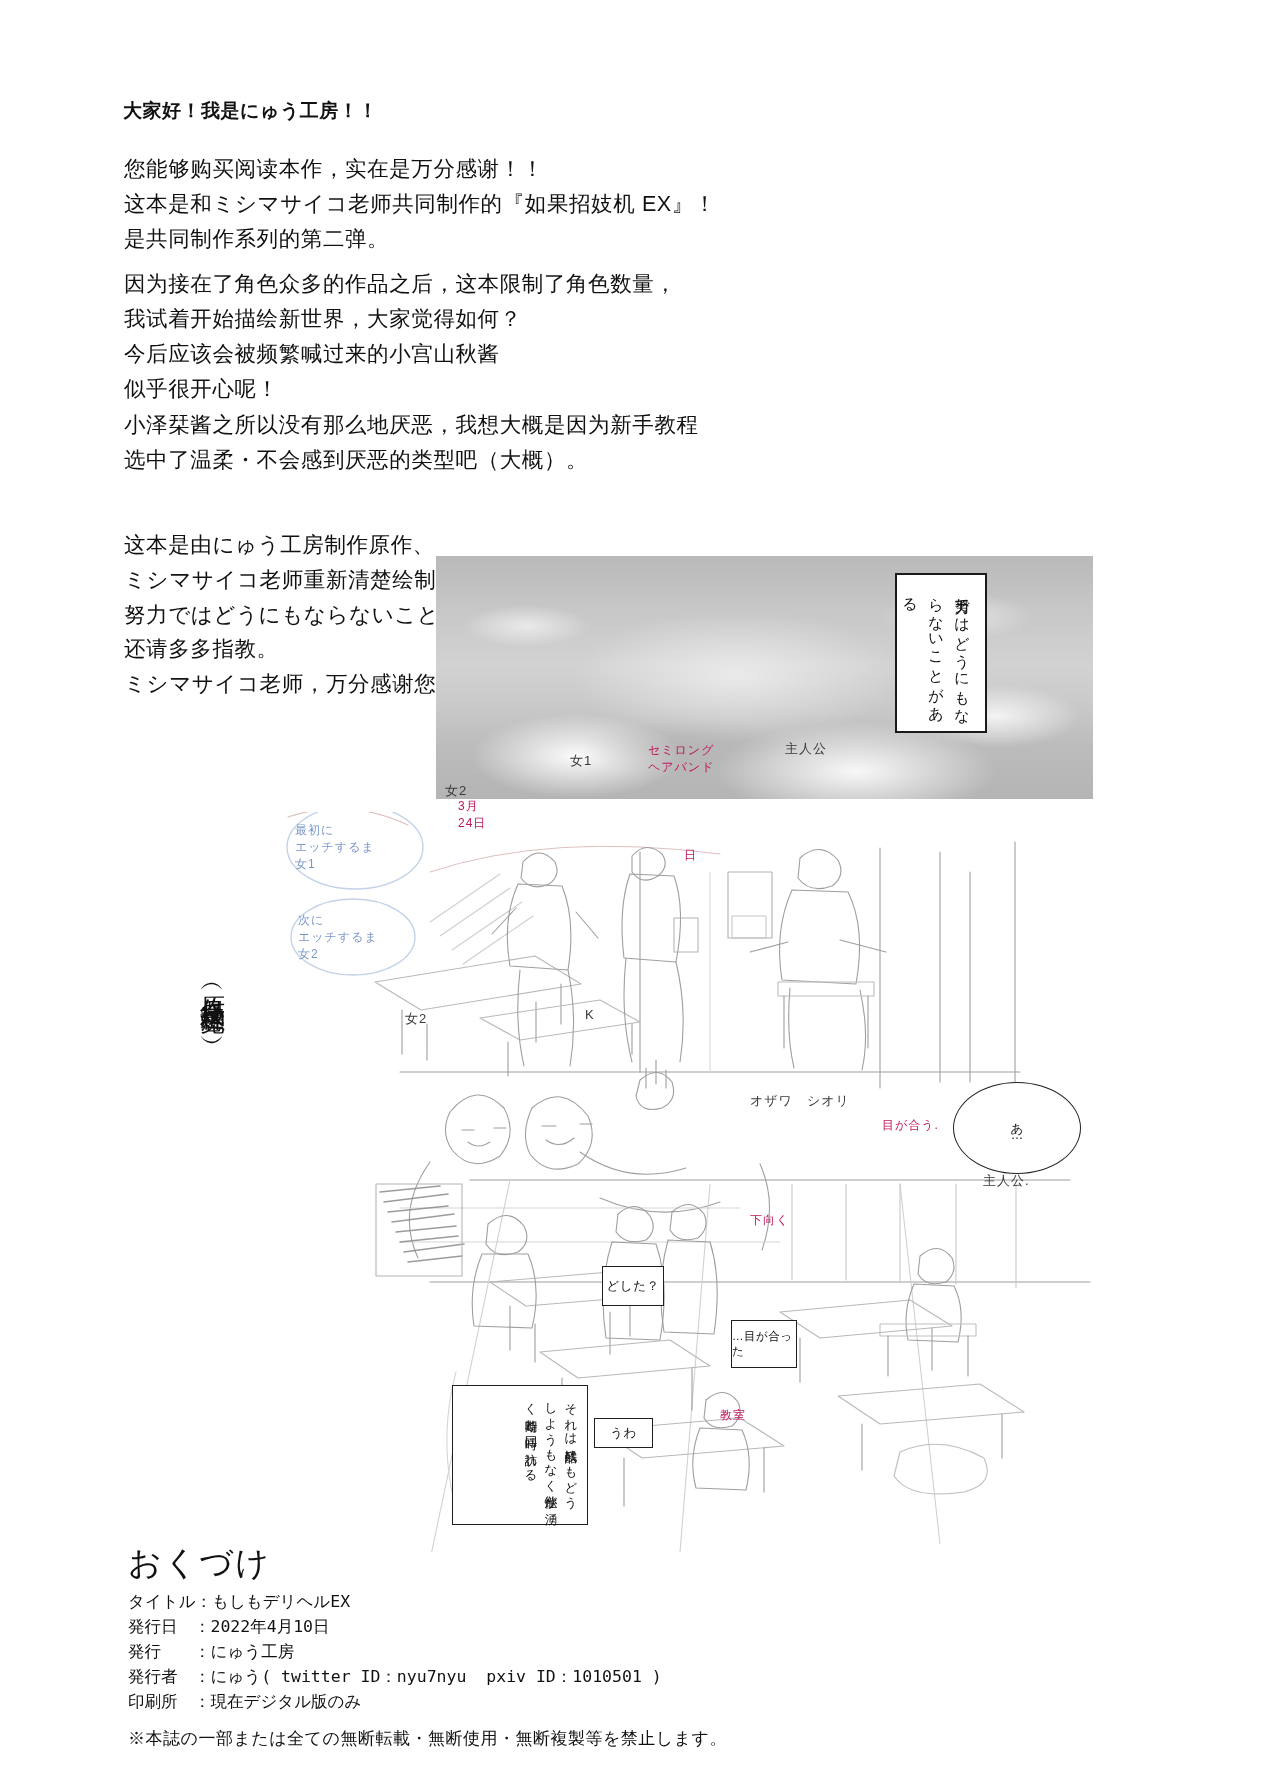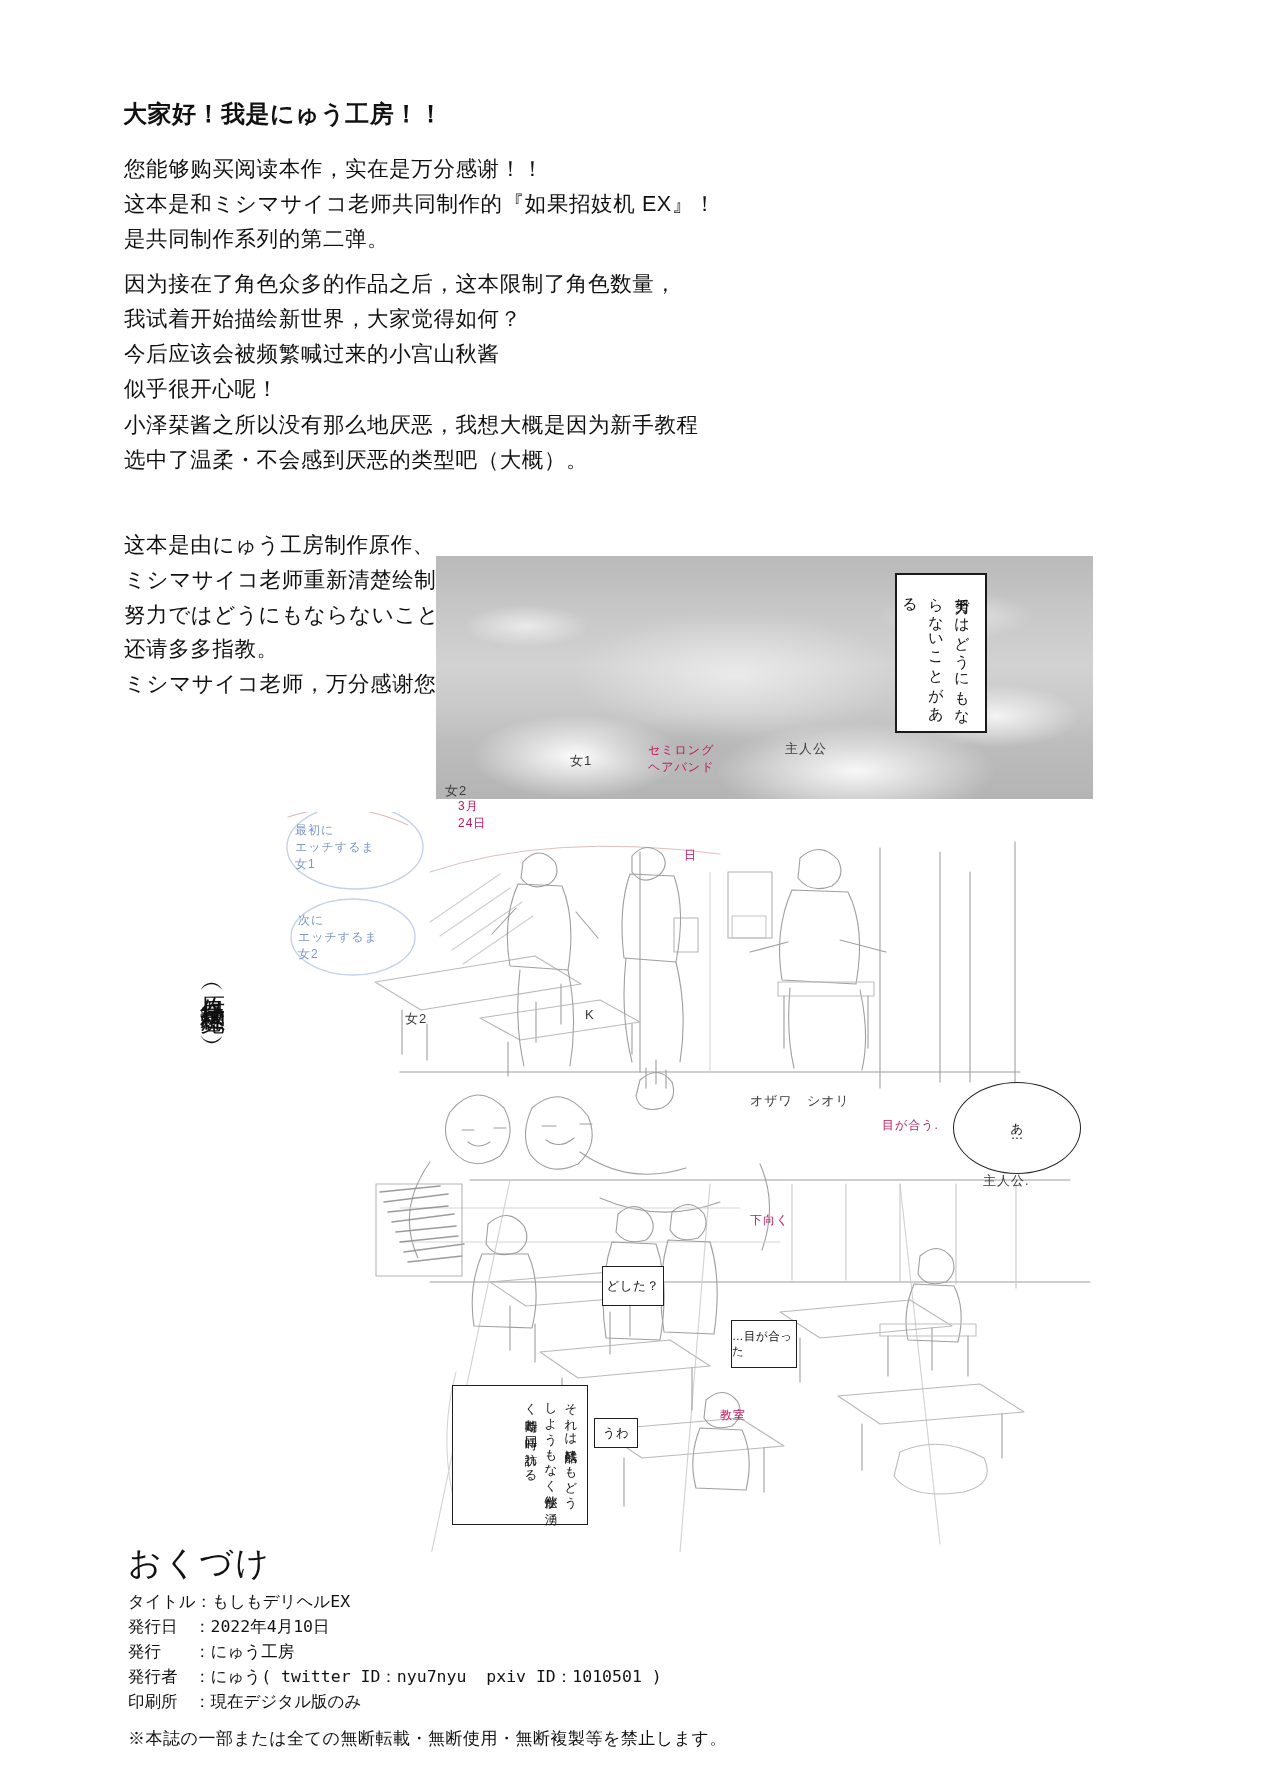--- a/index.html
+++ b/index.html
@@ -15,21 +15,21 @@
   
   .page {
     position: absolute;
     inset: 0;
   }
 
   .heading {
     position: absolute;
     left: 123px;
     top: 98px;
-    font-size: 24px;
+    font-size: 19px;
     font-weight: bold;
     letter-spacing: 0.5px;
     white-space: nowrap;
   }
 
   .para {
     position: absolute;
     left: 124px;
     font-size: 21.5px;
     line-height: 35px;
@@ -130,21 +130,21 @@
   .bubble.v {
     writing-mode: vertical-rl;
     text-orientation: upright;
     line-height: 20px;
     padding: 8px 6px;
     letter-spacing: 1px;
   }
 
   .b-dosita { left: 602px; top: 1266px; width: 62px; height: 40px; }
   .b-megaatta { left: 731px; top: 1320px; width: 66px; height: 48px; font-size: 11.5px; }
-  .b-uwa { left: 594px; top: 1418px; width: 44px; height: 30px; }
+  .b-uwa { left: 594px; top: 1418px; width: 59px; height: 30px; }
   .b-zankoku {
     left: 452px; top: 1385px; width: 136px; height: 140px;
   }
 
   .round-bubble {
     position: absolute;
     left: 953px;
     top: 1082px;
     width: 128px;
     height: 92px;

